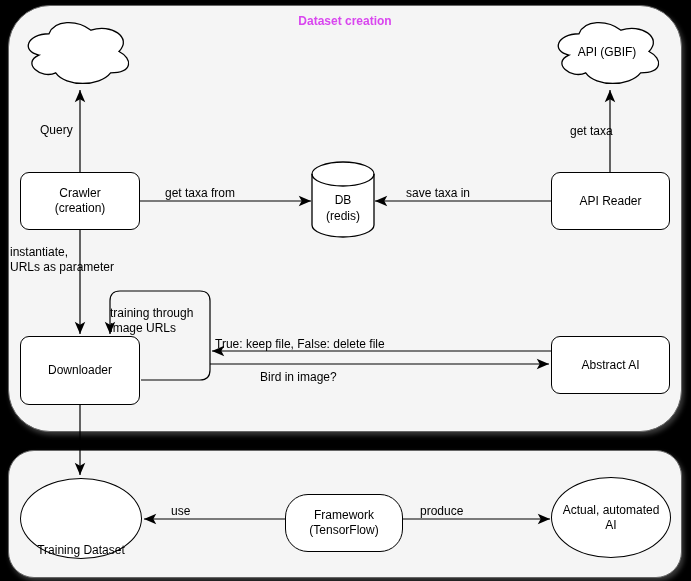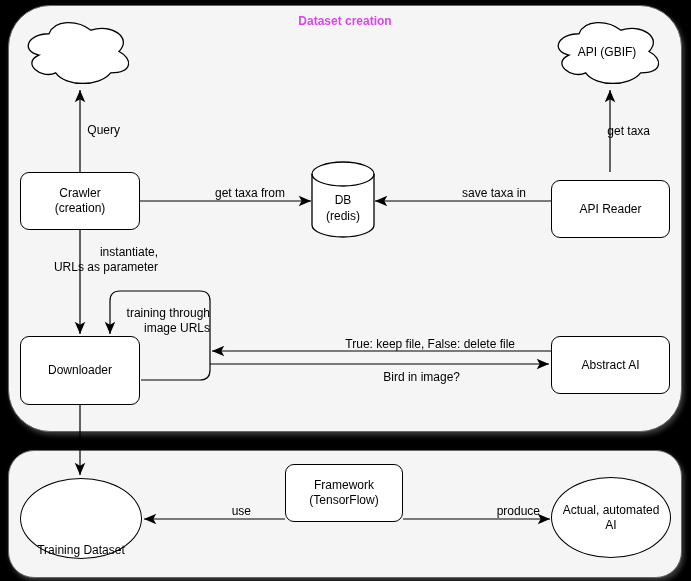--- a/index.html
+++ b/index.html
@@ -10,21 +10,21 @@
   .container.dataset{left:8px;top:5px;width:672px;height:425px;border-radius:42px;}
   .container.training{left:8px;top:450px;width:672px;height:126px;border-radius:26px;}
   .group-title{position:absolute;left:8px;width:674px;text-align:center;
                font-weight:bold;color:#d946ef;}
   svg.wires{position:absolute;left:0;top:0;pointer-events:none;}
   .node{position:absolute;background:#fff;border:1.3px solid #000;border-radius:9px;
         display:flex;flex-direction:column;align-items:center;justify-content:center;
         text-align:center;line-height:15px;box-sizing:border-box;}
   .ellipse{border-radius:50%;}
   .shape-label{position:absolute;text-align:center;line-height:16px;}
-  .edge-label{position:absolute;text-align:right;line-height:15px;}
+  .edge-label{position:absolute;text-align:left;line-height:15px;}
   .lbl-query{left:40px;top:123px;width:80px;}
   .lbl-get-taxa{left:570px;top:124px;width:80px;}
   .lbl-get-taxa-from{left:165px;top:186px;width:120px;}
   .lbl-save-taxa-in{left:406px;top:186px;width:120px;}
   .lbl-instantiate{left:10px;top:245px;width:148px;}
   .lbl-iterate{left:110px;top:306px;width:100px;}
   .lbl-keep-delete{left:215px;top:337px;width:300px;}
   .lbl-bird{left:260px;top:370px;width:200px;}
   .lbl-use{left:171px;top:504px;width:80px;}
   .lbl-produce{left:420px;top:504px;width:120px;}
@@ -64,30 +64,30 @@
 
       <path d="M 312 174 A 31 12 0 0 1 374 174 L 374 225 A 31 12 0 0 1 312 225 Z"></path>
       <path d="M 312 174 A 31 12 0 0 0 374 174" fill="none"></path>
     </g>
   </svg>
 
   <div class="node" style="left:20px;top:172px;width:120px;height:58px;">
     <span>Crawler</span>
     <span>(creation)</span>
   </div>
-  <div class="node" style="left:551px;top:172px;width:119px;height:58px;margin-top:8px;">
+  <div class="node" style="left:551px;top:172px;width:119px;height:58px;">
     <span>API Reader</span>
   </div>
   <div class="node" style="left:20px;top:336px;width:120px;height:69px;">
     <span>Downloader</span>
   </div>
   <div class="node" style="left:551px;top:336px;width:119px;height:58px;">
     <span>Abstract AI</span>
   </div>
-  <div class="node" style="left:285px;top:464px;width:118px;height:58px;">
+  <div class="node" style="left:285px;top:494px;width:118px;height:58px;border-radius:23px;">
     <span>Framework</span>
     <span>(TensorFlow)</span>
   </div>
   <div class="node ellipse" style="left:20px;top:478px;width:122px;height:81px;justify-content:flex-end;">
     <span>Training Dataset</span>
   </div>
   <div class="node ellipse" style="left:551px;top:477px;width:120px;height:81px;">
     <span>Actual, automated</span>
     <span>AI</span>
   </div>

